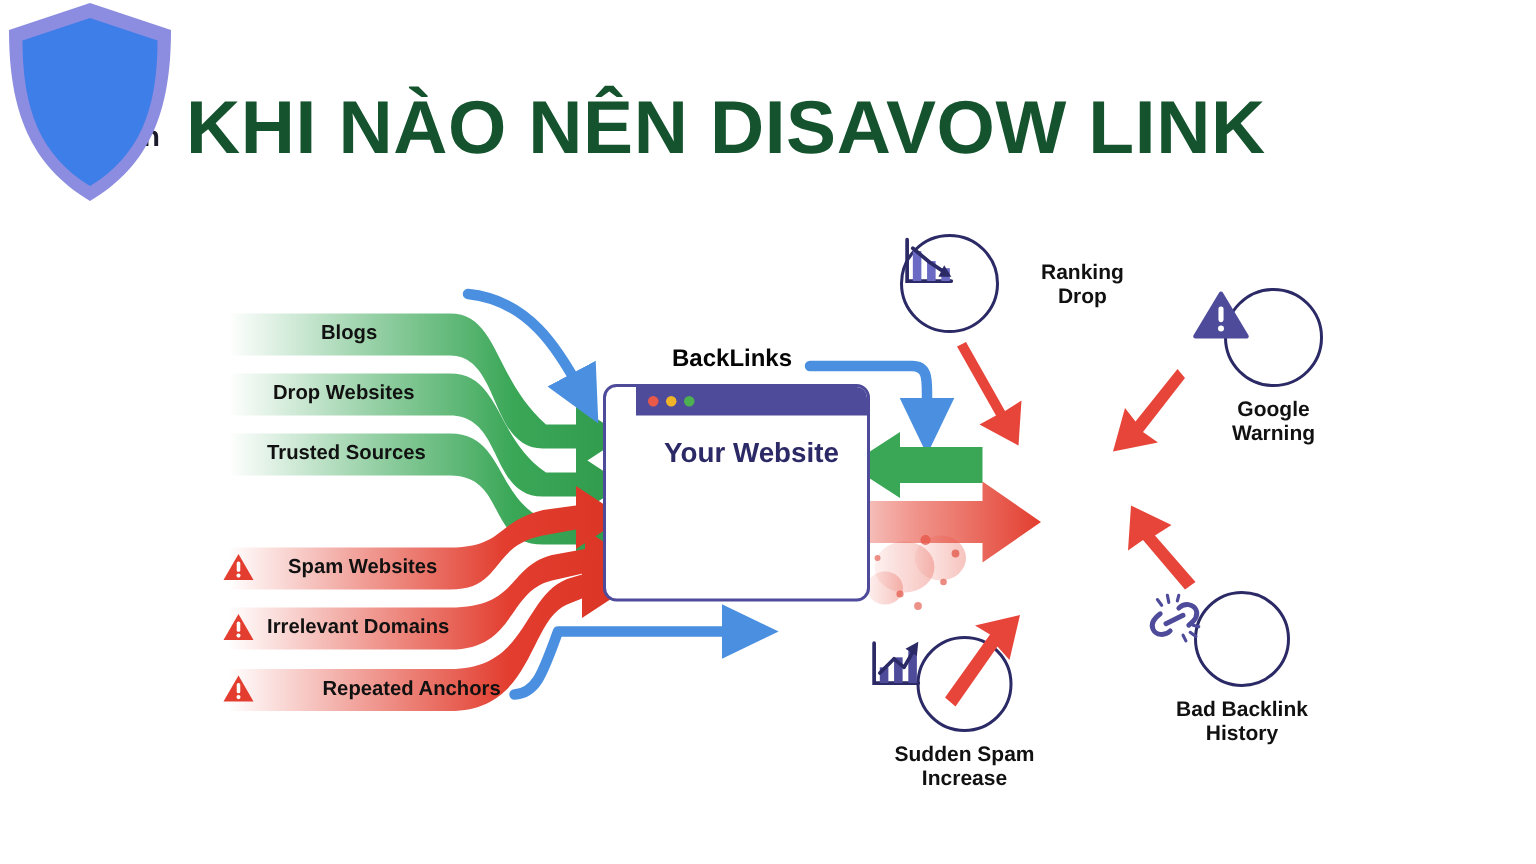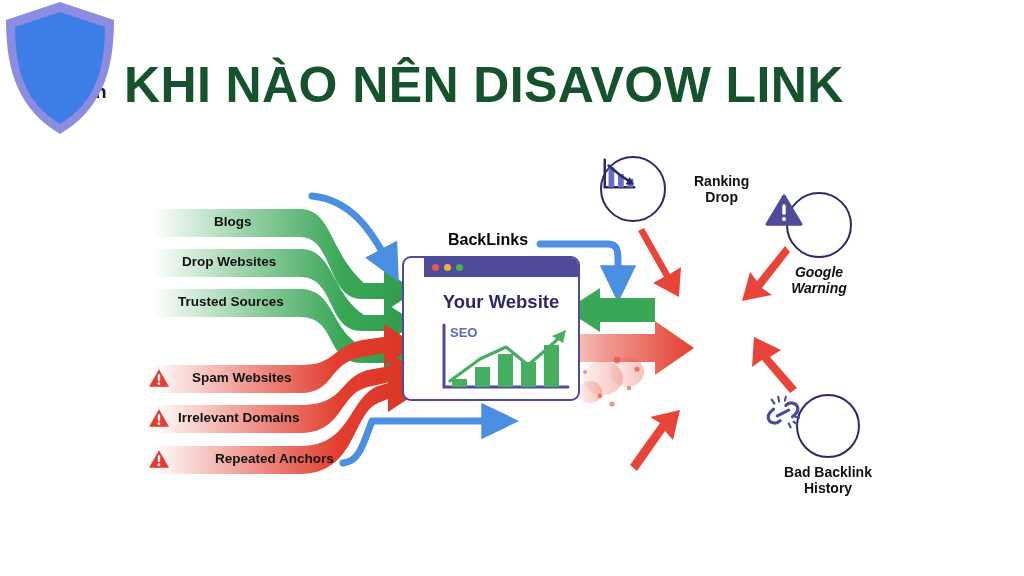--- a/index.html
+++ b/index.html
@@ -245,35 +245,20 @@
 
     <div id="backlinks-label">BackLinks</div>
 
     <div id="browser">
       <div id="browser-bar">
         <span class="dot red"></span>
         <span class="dot yellow"></span>
         <span class="dot green"></span>
       </div>
       <div id="browser-title">Your Website</div>
-      <div id="seo-chart">
-        <div id="seo-label">SEO</div>
-        <svg width="146" height="76" viewBox="0 0 146 76">
-          <path d="M16,4 L16,66 L140,66" stroke="#4e4b9b" stroke-width="3" fill="none" stroke-linecap="round"></path>
-          <g fill="#45ae5f">
-            <rect x="24" y="58" width="15" height="8"></rect>
-            <rect x="47" y="46" width="15" height="20"></rect>
-            <rect x="70" y="33" width="15" height="33"></rect>
-            <rect x="93" y="41" width="15" height="25"></rect>
-            <rect x="116" y="24" width="15" height="42"></rect>
-          </g>
-          <path d="M22,60 L52,38 L78,26 L100,44 L120,27 L133,15" stroke="#45ae5f" stroke-width="3.2" fill="none" stroke-linecap="round" stroke-linejoin="round"></path>
-          <path d="M138,9 L135,22 L124,15 Z" fill="#45ae5f"></path>
-        </svg>
-      </div>
     </div>
 
     <svg id="shield" viewBox="0 0 120 136">
       <path d="M60 2 L114 20 C114 74 100 110 60 134 C20 110 6 74 6 20 Z" fill="#8c8ce0"></path>
       <path d="M60 12 L105 27 C105 73 93 104 60 124 C27 104 15 73 15 27 Z" fill="#3d7ee8"></path>
     </svg>
     <div id="shield-label">
       <span>Disavow</span><br>
       <span>Tool</span>
     </div>
@@ -288,21 +273,21 @@
             <rect x="29" y="24" width="6" height="9" fill="#6a6ac4"></rect>
             <path d="M9 10 L21 20 L33 28" stroke="#2b2a66" stroke-width="2.6" fill="none" stroke-linecap="round" stroke-linejoin="round"></path>
             <path d="M36 30 L31 22 L27 30 Z" fill="#2b2a66"></path>
           </svg>
         </div>
         <div class="node-label">Ranking
 Drop</div>
       </div>
     </div>
 
-    <div class="node" style="left:765px; top:192px; width:108px; text-align:center;font-style:italic;">
+    <div class="node" style="left:795px; top:192px; width:108px; text-align:center;">
       <div class="node-circle" style="width:66px;height:66px;margin:0 auto;">
         <svg width="38" height="36" viewBox="0 0 40 36">
           <path d="M20 3 L38 33 L2 33 Z" fill="#4e4b9b" stroke="#4e4b9b" stroke-width="3" stroke-linejoin="round"></path>
           <rect x="18.2" y="12" width="3.6" height="11" rx="1.7" fill="#fff"></rect>
           <circle cx="20" cy="27.5" r="2.1" fill="#fff"></circle>
         </svg>
       </div>
       <div class="node-label" style="margin-top:6px;">Google
 Warning</div>
     </div>
@@ -322,20 +307,34 @@
             <path d="M26 31 L28 35"></path>
               <path d="M31 29 L35 32"></path>
               <path d="M33 24 L37 25"></path>
           </g>
         </svg>
       </div>
       <div class="node-label" style="margin-top:6px;">Bad Backlink
 History</div>
     </div>
 
+    <div class="node" style="left:578px; top:424px; width:130px; text-align:center;">
+      <div class="node-circle" style="width:64px;height:64px;margin:0 auto;">
+        <svg width="38" height="38" viewBox="0 0 40 40">
+          <path d="M5 5 L5 33 L36 33" stroke="#2b2a66" stroke-width="2.6" fill="none" stroke-linecap="round"></path>
+          <rect x="9" y="22" width="6" height="11" fill="#4e4b9b"></rect>
+          <rect x="19" y="15" width="6" height="18" fill="#4e4b9b"></rect>
+          <rect x="29" y="10" width="6" height="23" fill="#4e4b9b"></rect>
+          <path d="M9 26 L19 16 L26 22 L34 8" stroke="#2b2a66" stroke-width="2.6" fill="none" stroke-linecap="round" stroke-linejoin="round"></path>
+          <path d="M36 4 L35 14 L27 9 Z" fill="#2b2a66"></path>
+        </svg>
+      </div>
+      <div class="node-label" style="margin-top:6px;">Sudden Spam
+Increase</div>
+    </div>
 
     <svg id="svg-front" width="1024" height="576" viewBox="0 0 1024 576">
 
       <g>
         <path d="M644,228 L670,274 L681,267 L679,297 L653,283 L664,277 L638,231 Z" fill="#e8453a"></path>
       </g>
 
       <g>
         <path d="M790,252 L762,288 L772,295 L742,301 L750,272 L757,281 L785,246 Z" fill="#e8453a"></path>
       </g>

